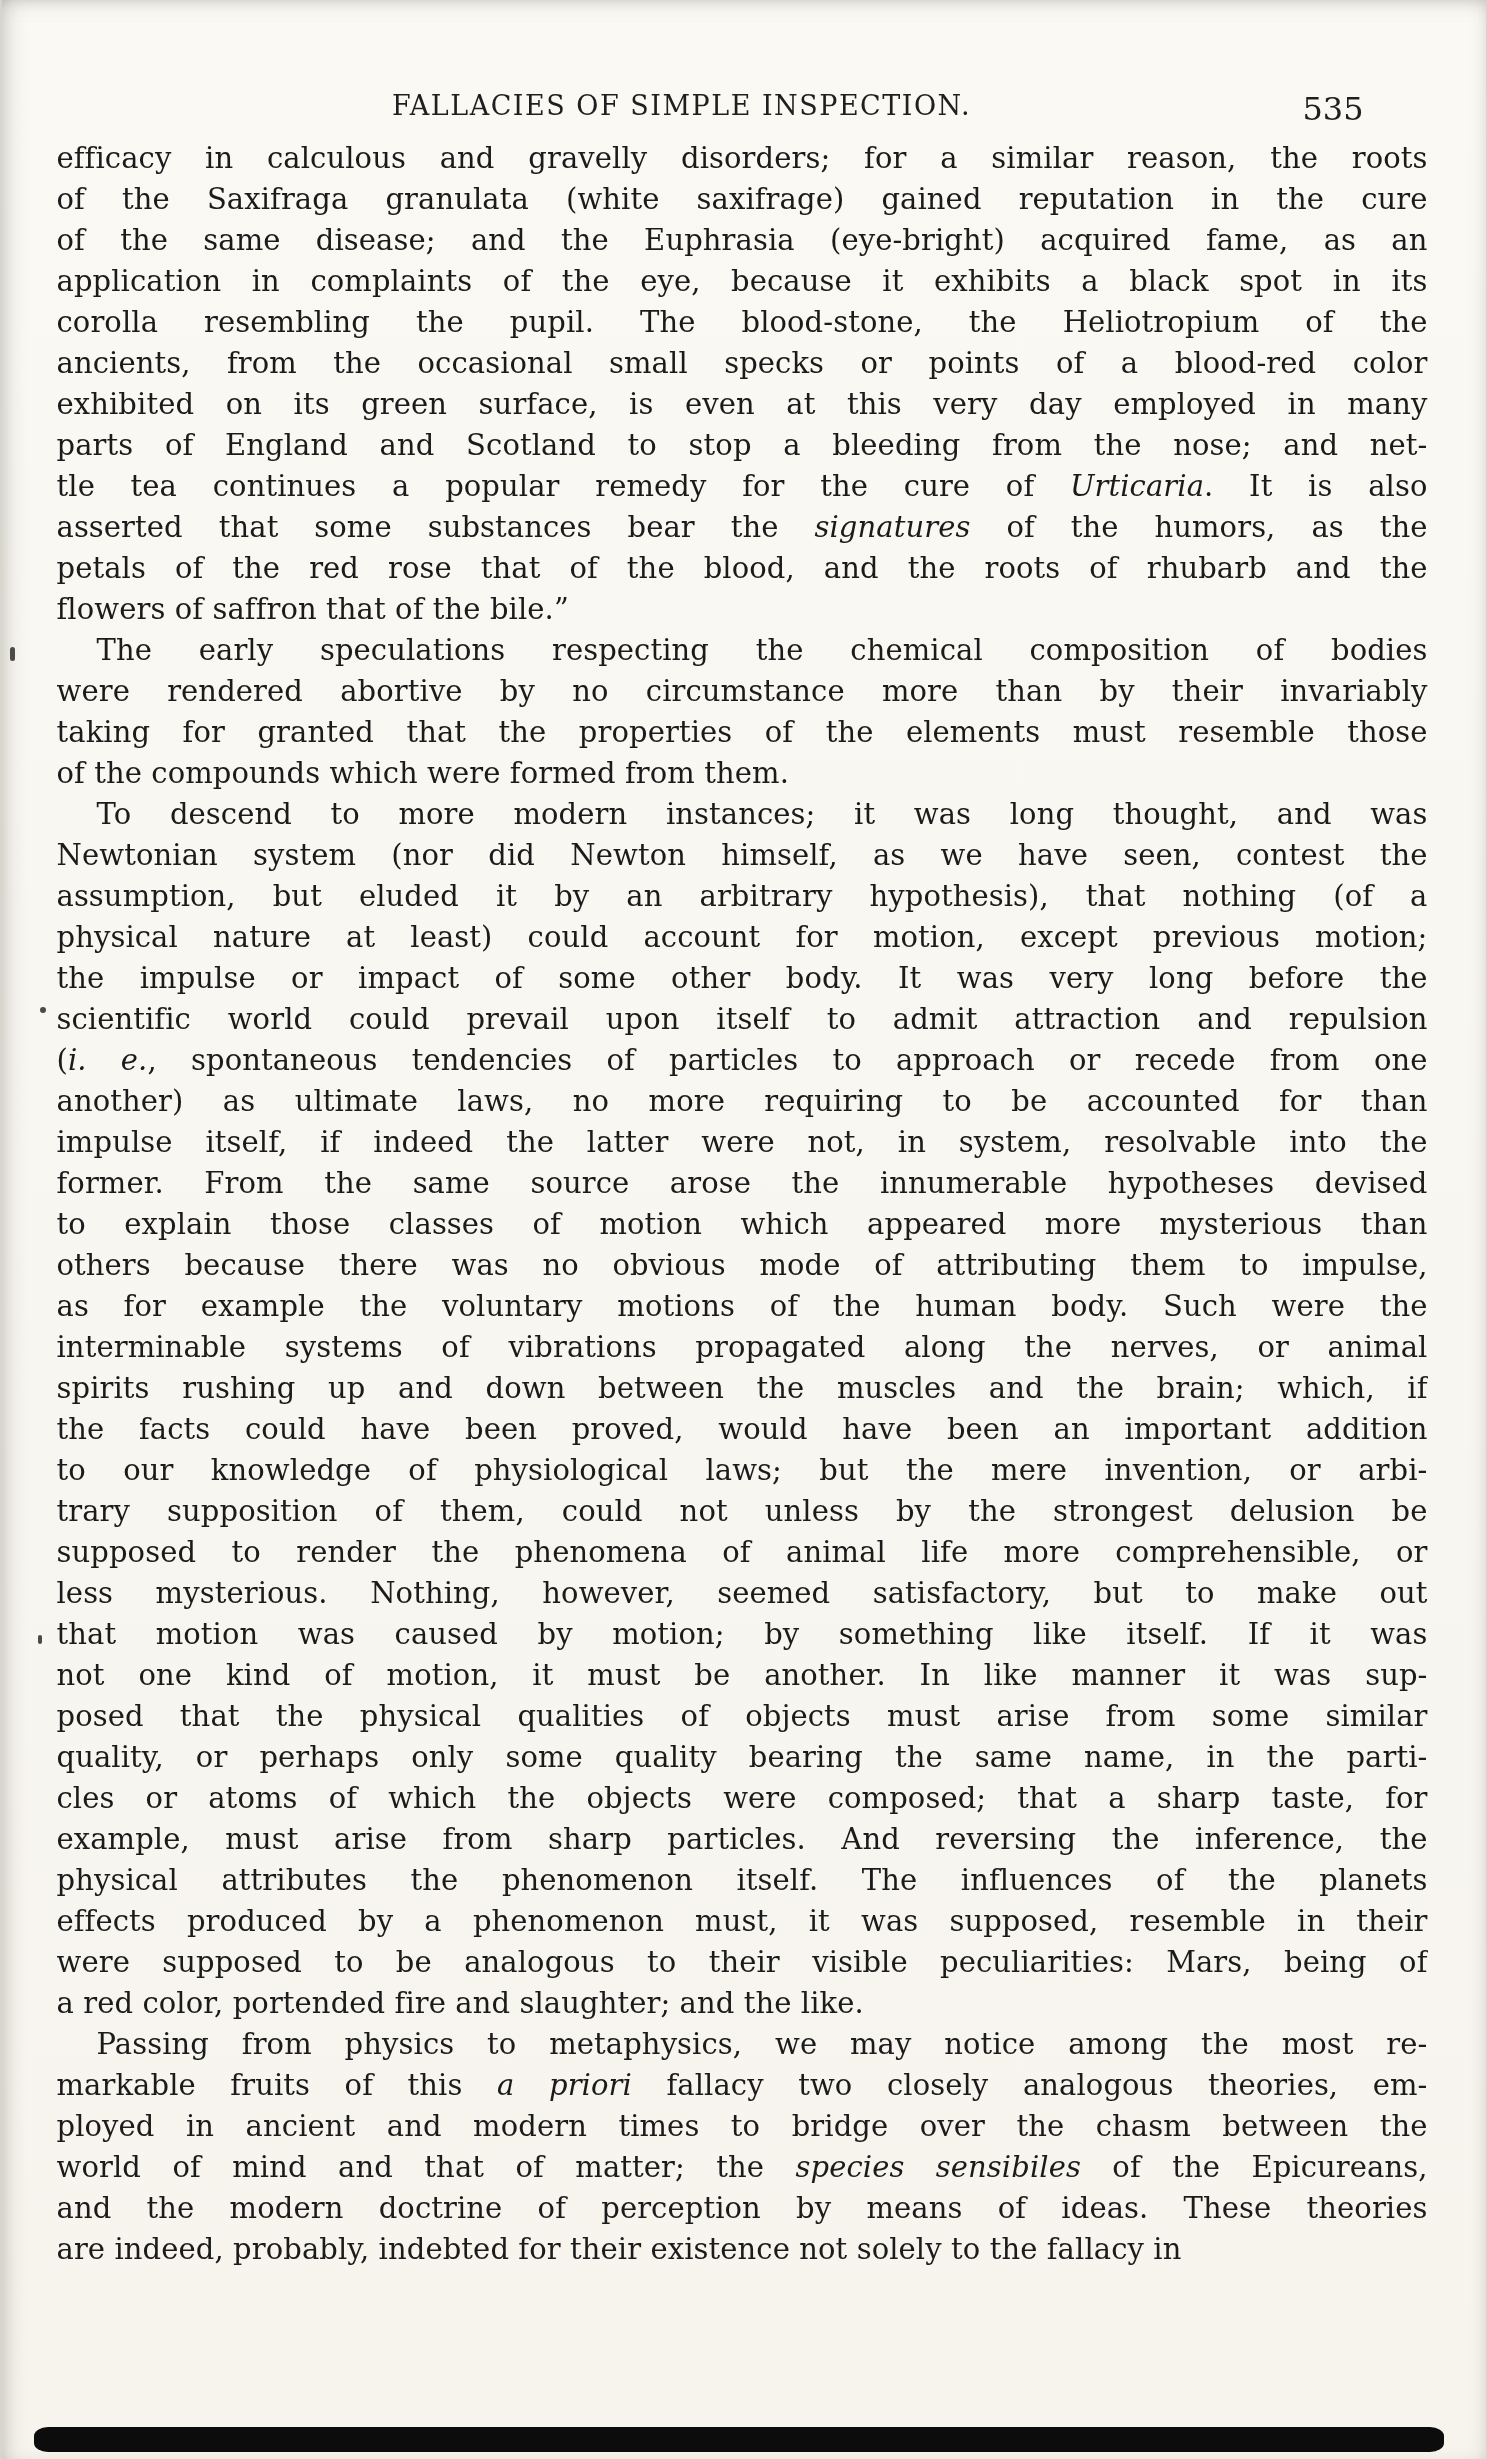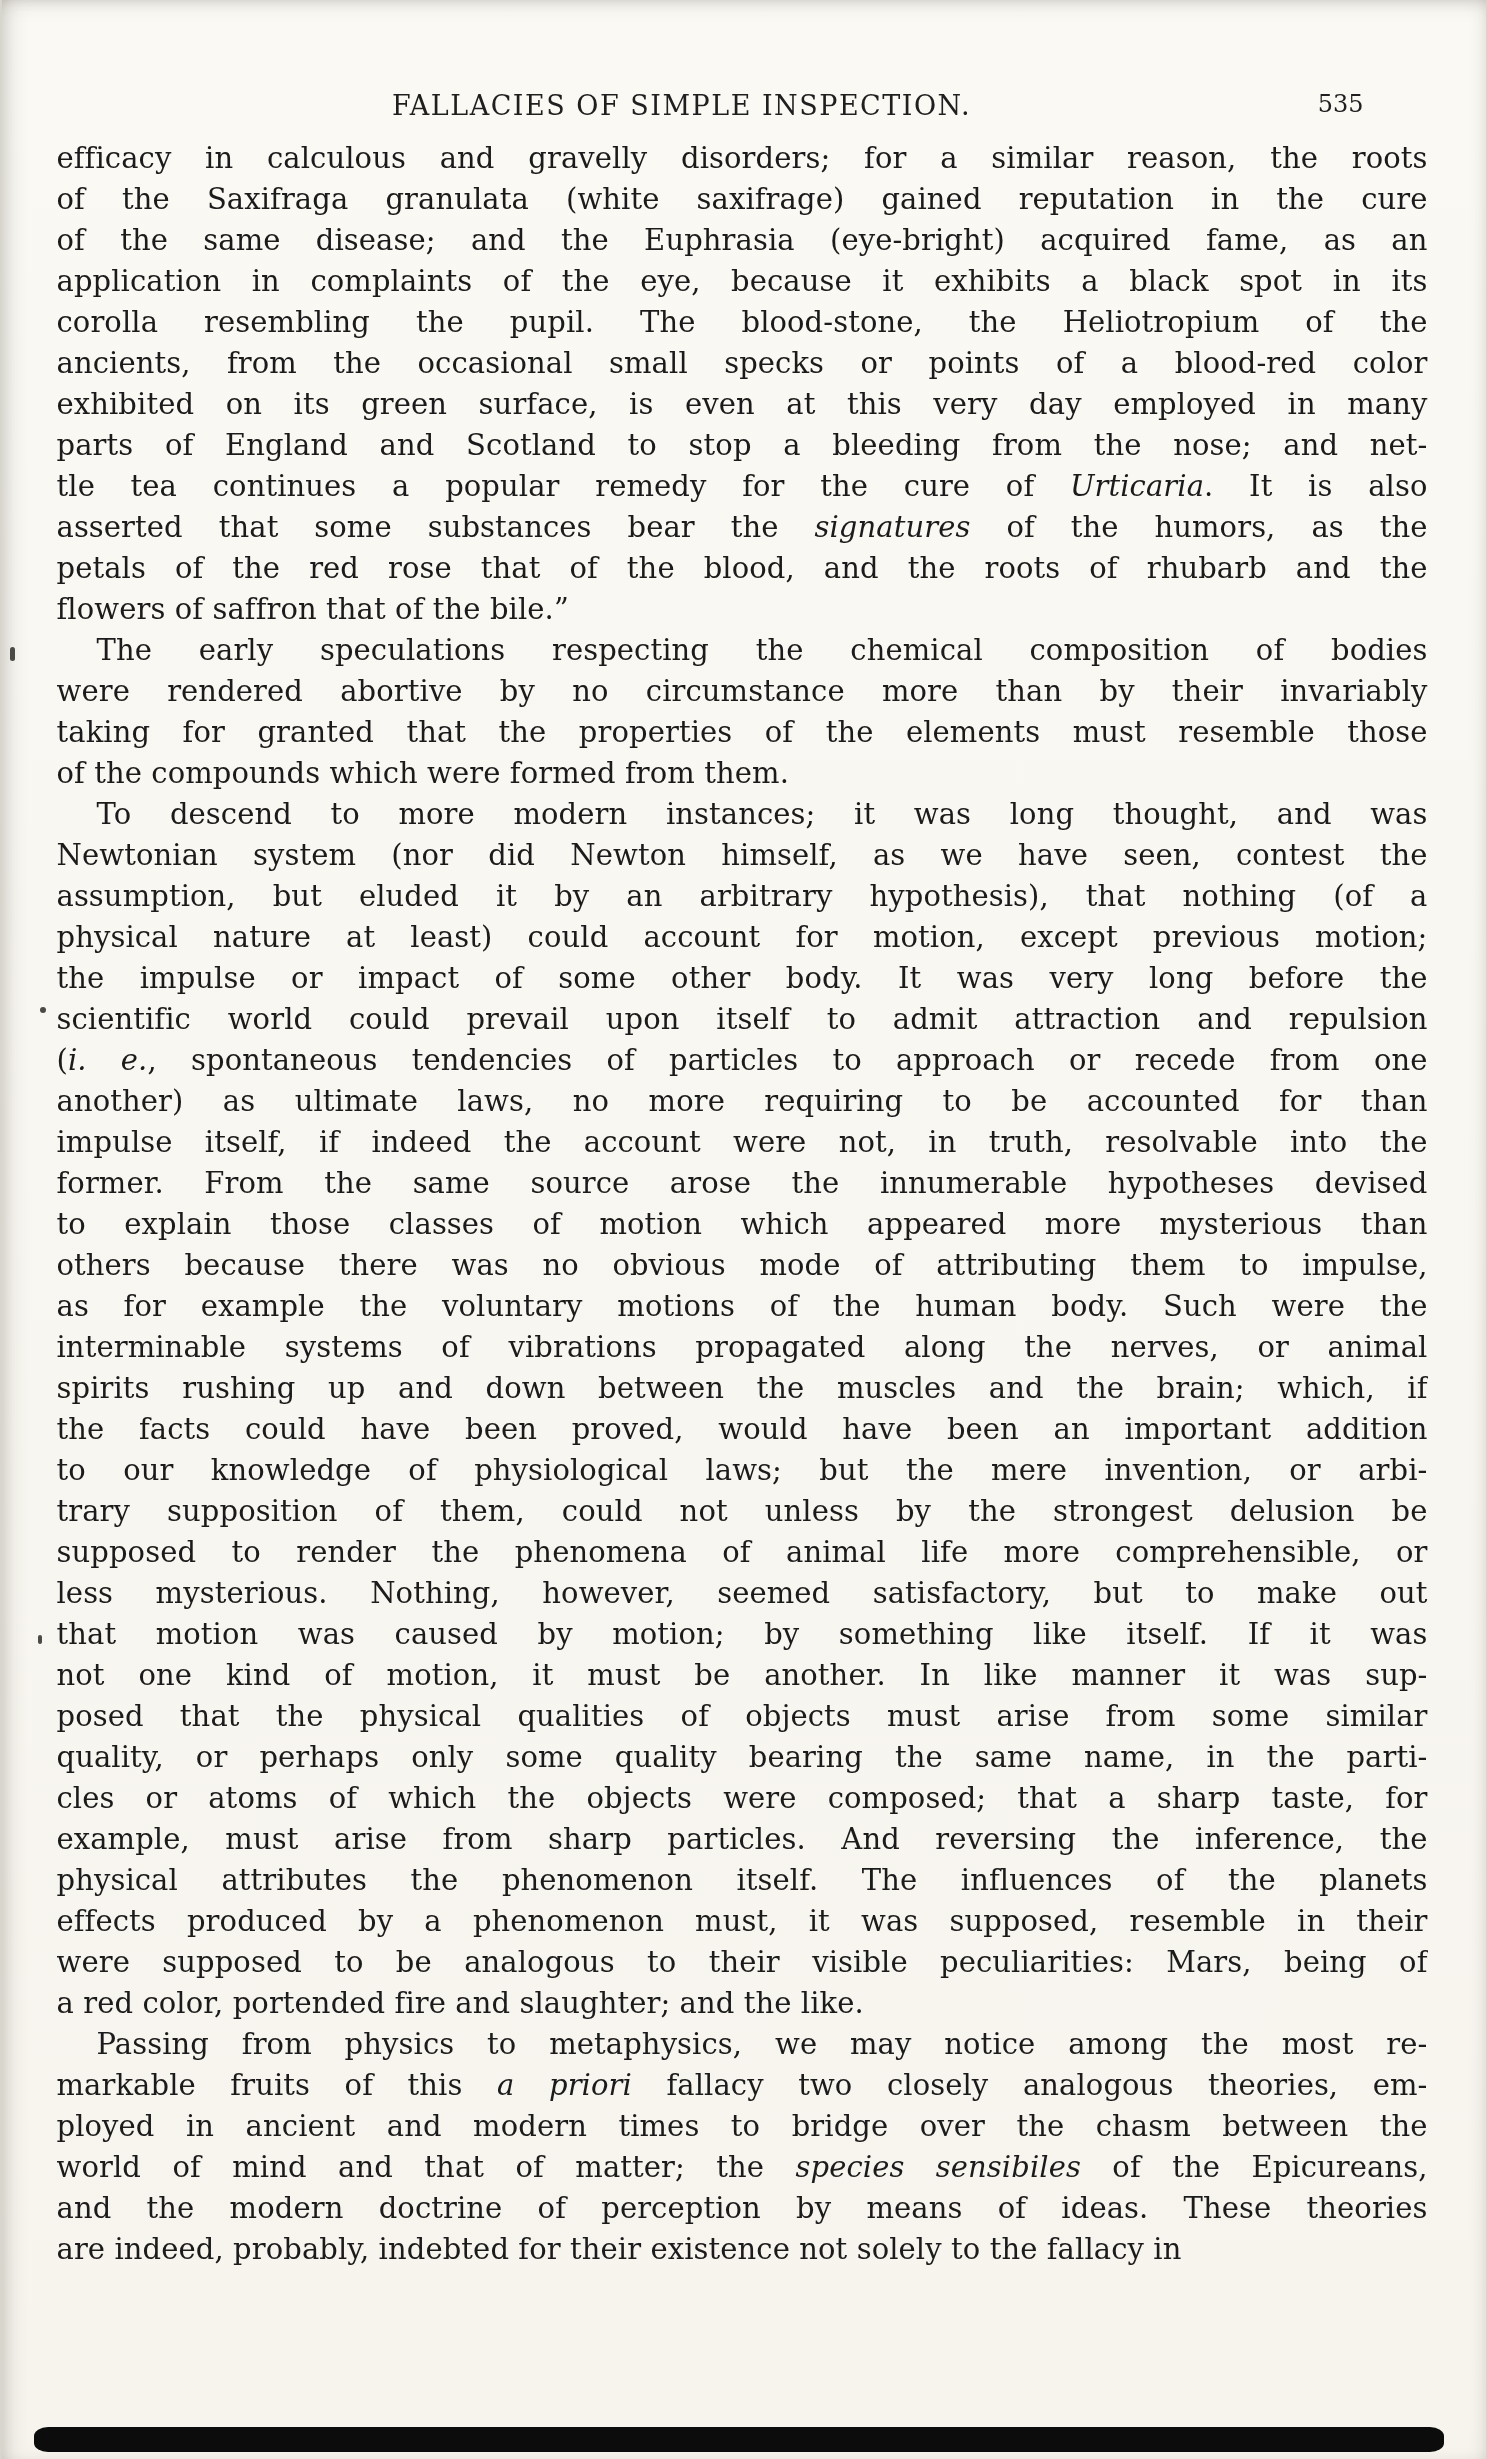--- a/index.html
+++ b/index.html
@@ -35,21 +35,21 @@
     font-size: 27px;
     letter-spacing: 1.5px;
     font-weight: normal;
     color: #1f1f1f;
     padding-right: 119px; 
   }
   .page-number {
     position: absolute;
     right: 62px;
     top: 0;
-    font-size: 24px;
+    font-size: 32px;
     color: #1f1f1f;
   }
   .page-body {
     position: absolute;
     top: 138px;
     left: 55px;
     right: 58px;
   }
   .paragraph {
     margin: 0;
@@ -126,21 +126,21 @@
       </div>
       <div class="paragraph">
         <div class="line indent">To descend to more modern instances; it was long thought, and was</div>
         <div class="line">Newtonian system (nor did Newton himself, as we have seen, contest the</div>
         <div class="line">assumption, but eluded it by an arbitrary hypothesis), that nothing (of a</div>
         <div class="line">physical nature at least) could account for motion, except previous motion;</div>
         <div class="line">the impulse or impact of some other body.  It was very long before the</div>
         <div class="line">scientific world could prevail upon itself to admit attraction and repulsion</div>
         <div class="line">(<i>i. e.</i>, spontaneous tendencies of particles to approach or recede from one</div>
         <div class="line">another) as ultimate laws, no more requiring to be accounted for than</div>
-        <div class="line">impulse itself, if indeed the account were not, in truth, resolvable into the</div>
+        <div class="line">impulse itself, if indeed the latter were not, in system, resolvable into the</div>
         <div class="line">former.  From the same source arose the innumerable hypotheses devised</div>
         <div class="line">to explain those classes of motion which appeared more mysterious than</div>
         <div class="line">others because there was no obvious mode of attributing them to impulse,</div>
         <div class="line">as for example the voluntary motions of the human body.  Such were the</div>
         <div class="line">interminable systems of vibrations propagated along the nerves, or animal</div>
         <div class="line">spirits rushing up and down between the muscles and the brain; which, if</div>
         <div class="line">the facts could have been proved, would have been an important addition</div>
         <div class="line">to our knowledge of physiological laws; but the mere invention, or arbi-</div>
         <div class="line">trary supposition of them, could not unless by the strongest delusion be</div>
         <div class="line">supposed to render the phenomena of animal life more comprehensible, or</div>

